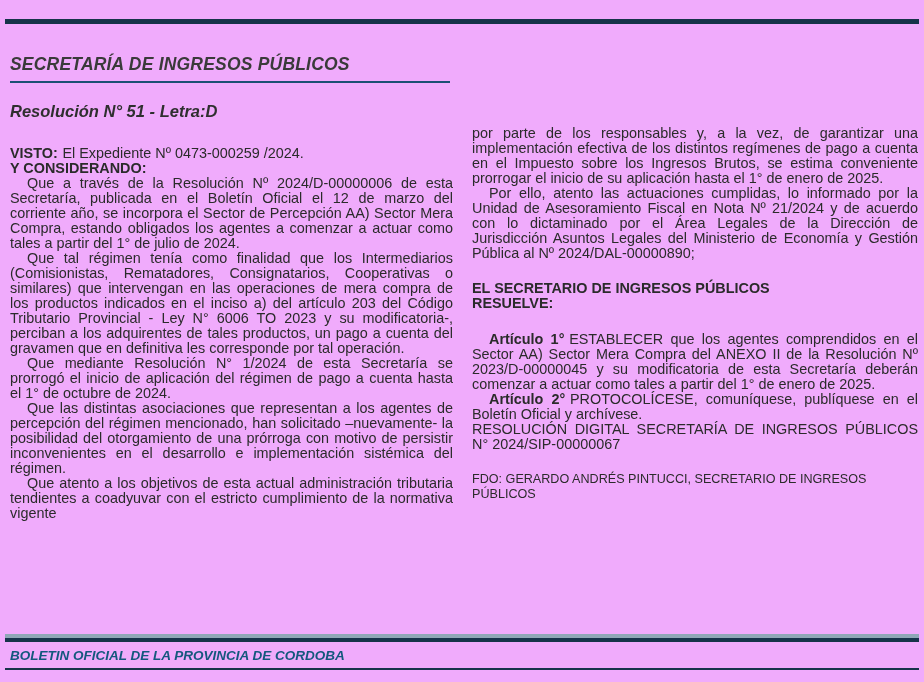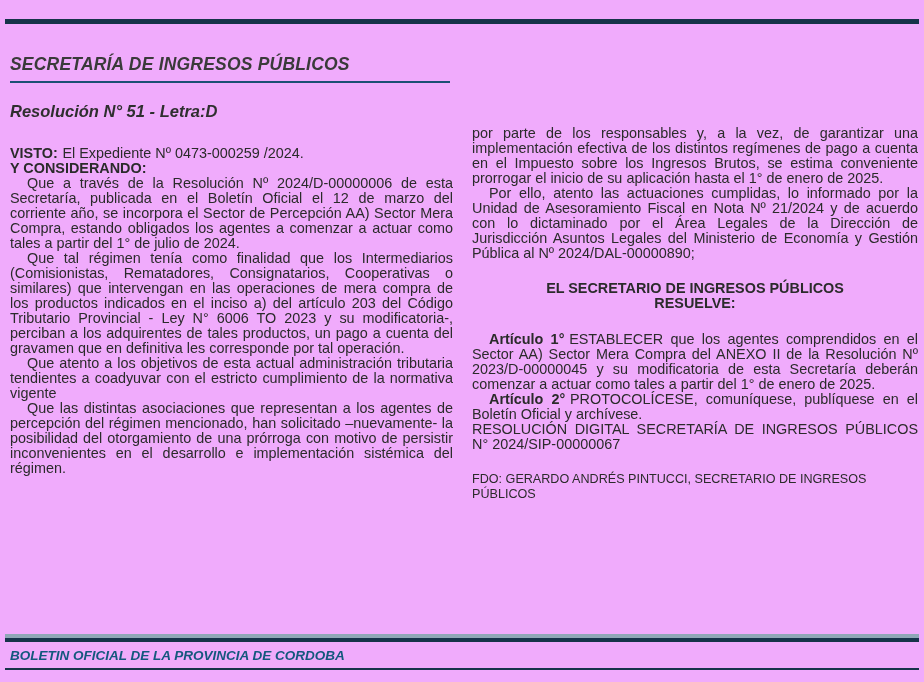--- a/index.html
+++ b/index.html
@@ -53,21 +53,21 @@
   .col-left  { left: 10px;  top: 146px; width: 443px; }
   .col-right { left: 472px; top: 126px; width: 446px; }
 
   .col p { margin: 0; }
   .mb { margin-bottom: 20.3px; }
   .indent { text-indent: 17px; }
   .dateline { text-align: right; }
   .bold { font-weight: bold; }
   .lead { font-weight: bold; margin-right: 0.33em; }
   .center-heading {
-    text-align: center; font-weight: bold;
+    text-align: left; font-weight: bold;
     margin: 20.3px 0 !important;
   }
   .center-heading div { margin: 0; }
   .signature { font-size: 12.6px; margin-top: 20.3px !important; text-align: left; }
 
   
   .footer-bar {
     position: absolute;
     left: 5px; right: 5px; top: 634px; height: 8px;
   }
@@ -100,22 +100,23 @@
   <h2 class="resolution-title">Resolución N° 51 - Letra:D</h2>
 
   <div class="col col-left">
 
     <p class="mb"><span class="lead">VISTO:</span><span>El Expediente Nº 0473-000259 /2024.</span></p>
 
     <p class="bold">Y CONSIDERANDO:</p>
 
     <p class="indent">Que a través de la Resolución Nº 2024/D-00000006 de esta Secretaría, publicada en el Boletín Oficial el 12 de marzo del corriente año, se incorpora el Sector de Percepción AA) Sector Mera Compra, estando obligados los agentes a comenzar a actuar como tales a partir del 1° de julio de 2024.</p>
     <p class="indent">Que tal régimen tenía como finalidad que los Intermediarios (Comisionistas, Rematadores, Consignatarios, Cooperativas o similares) que intervengan en las operaciones de mera compra de los productos indicados en el inciso a) del artículo 203 del Código Tributario Provincial - Ley N° 6006 TO 2023 y su modificatoria-, perciban a los adquirentes de tales productos, un pago a cuenta del gravamen que en definitiva les corresponde por tal operación.</p>
+    <p class="indent">Que mediante Resolución N° 1/2024 de esta Secretaría se prorrogó el inicio de aplicación del régimen de pago a cuenta hasta el 1° de octubre de 2024.</p>
+    <p class="indent">Que las distintas asociaciones que representan a los agentes de percepción del régimen mencionado, han solicitado –nuevamente- la posibilidad del otorgamiento de una prórroga con motivo de persistir inconvenientes en el desarrollo e implementación sistémica del régimen.</p>
     <p class="indent">Que atento a los objetivos de esta actual administración tributaria tendientes a coadyuvar con el estricto cumplimiento de la normativa vigente</p>
-    <p class="indent">Que las distintas asociaciones que representan a los agentes de percepción del régimen mencionado, han solicitado –nuevamente- la posibilidad del otorgamiento de una prórroga con motivo de persistir inconvenientes en el desarrollo e implementación sistémica del régimen.</p>
   </div>
 
   <div class="col col-right">
     <p>por parte de los responsables y, a la vez, de garantizar una implementación efectiva de los distintos regímenes de pago a cuenta en el Impuesto sobre los Ingresos Brutos, se estima conveniente prorrogar el inicio de su aplicación hasta el 1° de enero de 2025.</p>
 
     <p class="indent">Por ello, atento las actuaciones cumplidas, lo informado por la Unidad de Asesoramiento Fiscal en Nota Nº 21/2024 y de acuerdo con lo dictaminado por el Área Legales de la Dirección de Jurisdicción Asuntos Legales del Ministerio de Economía y Gestión Pública al Nº 2024/DAL-00000890;</p>
 
     <div class="center-heading">
       <div>EL SECRETARIO DE INGRESOS PÚBLICOS</div>
       <div>RESUELVE:</div>

